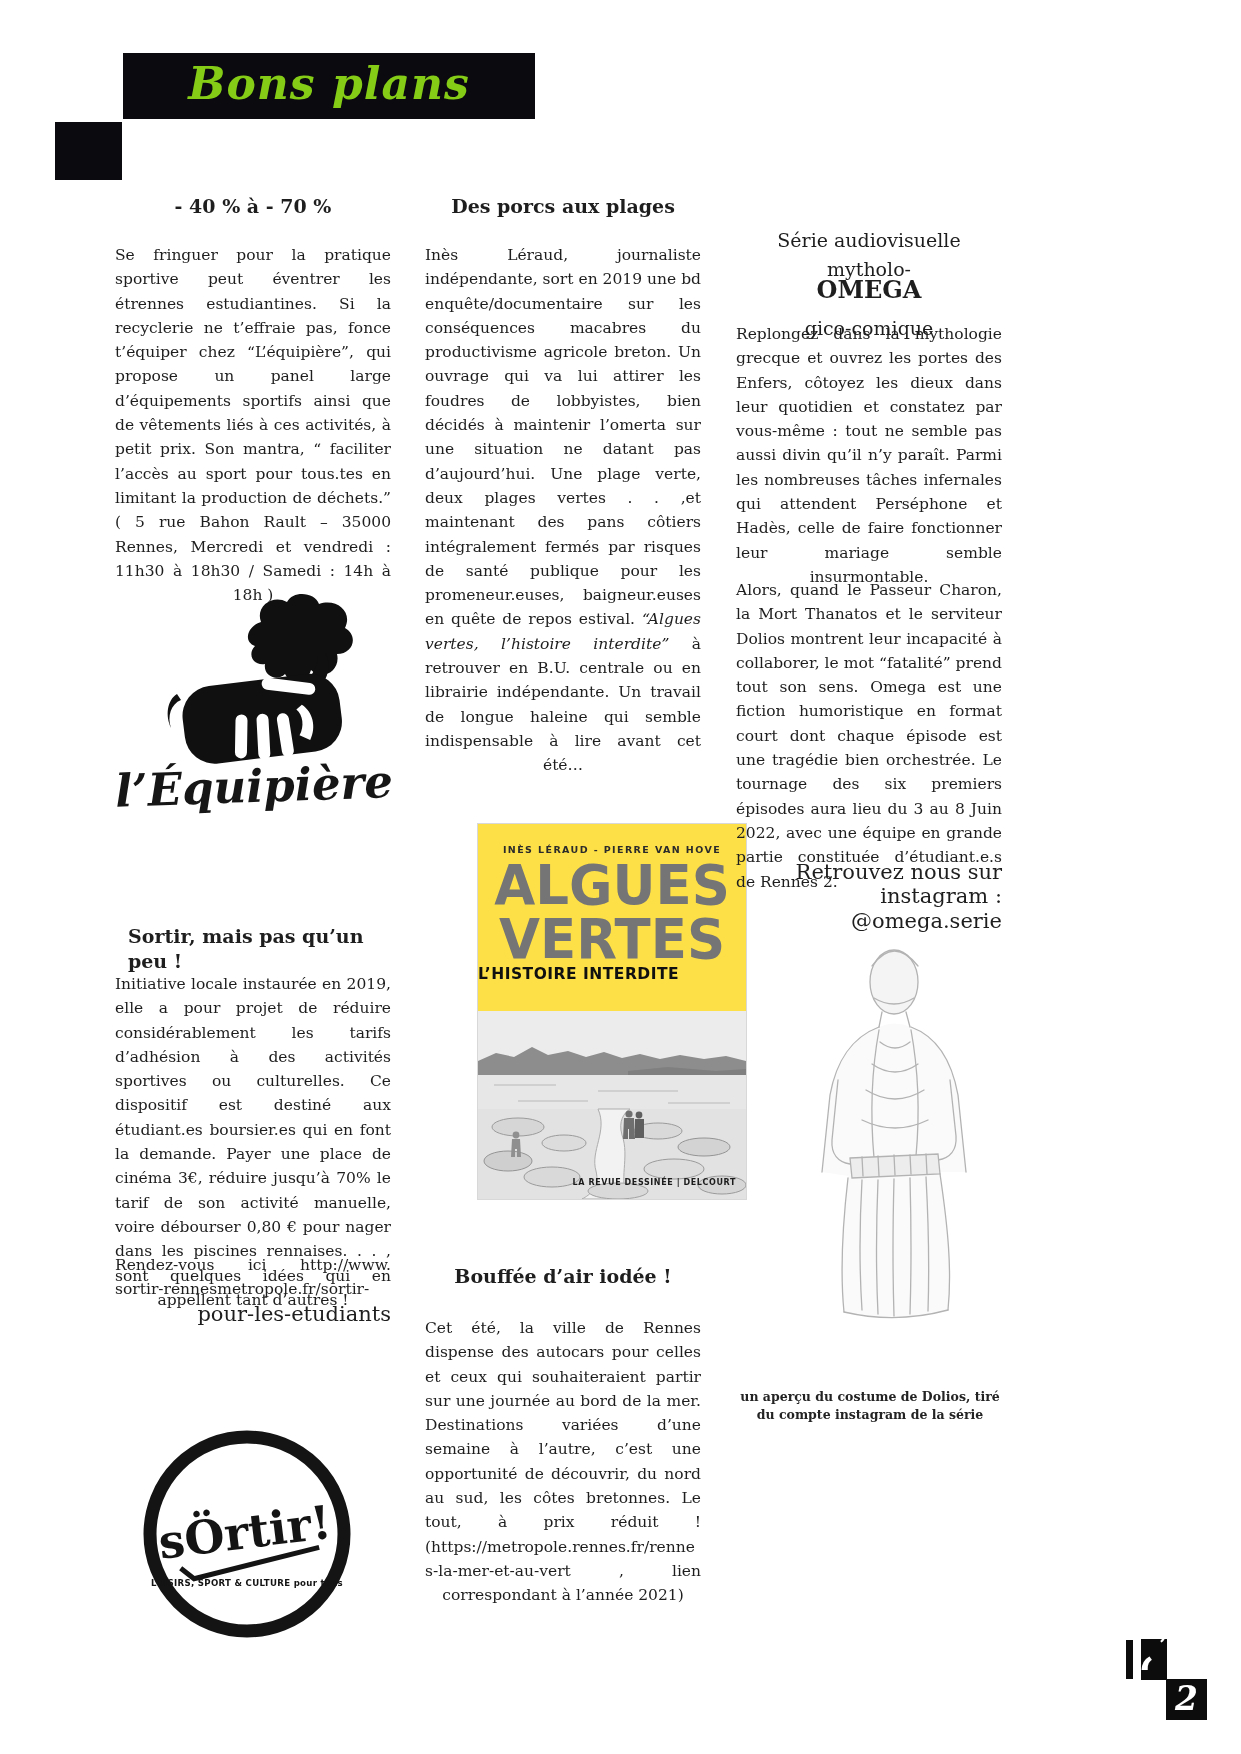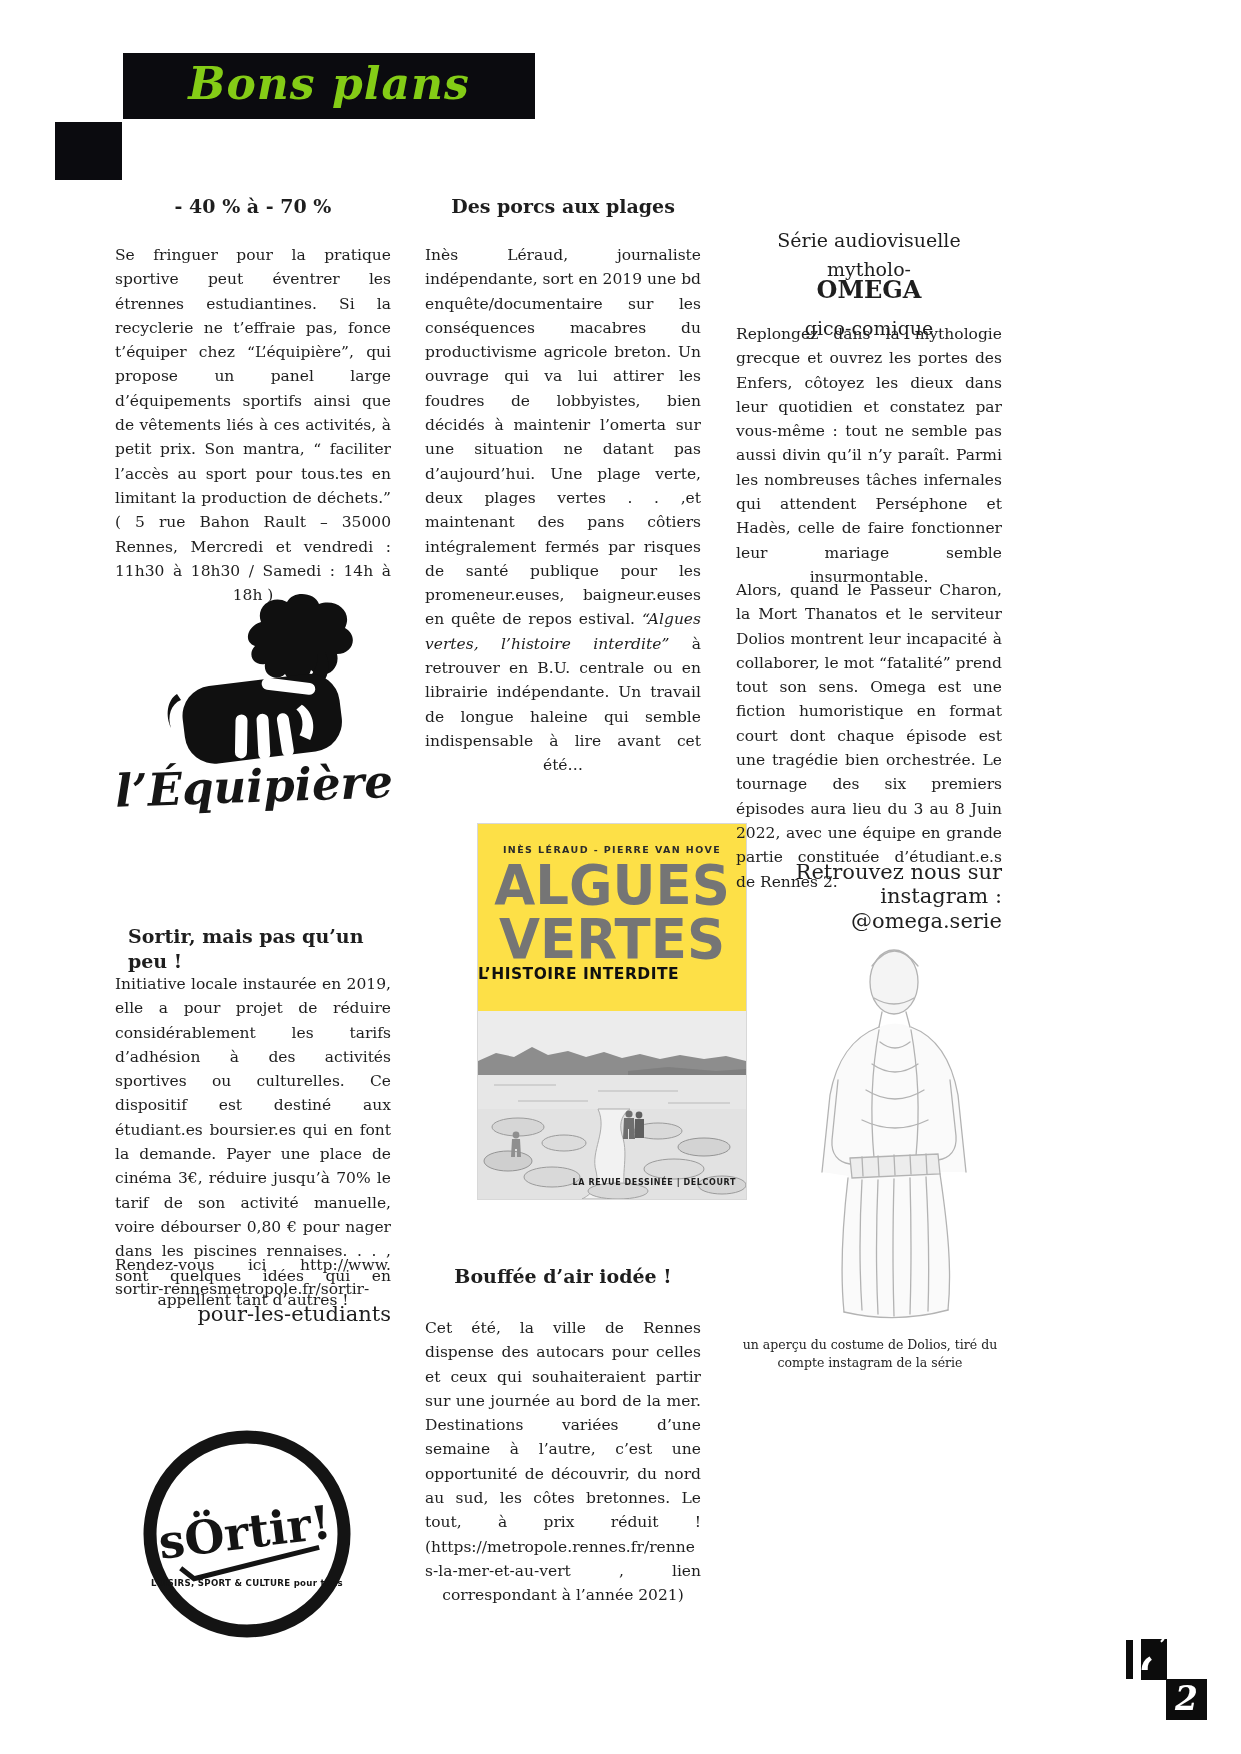--- a/index.html
+++ b/index.html
@@ -238,21 +238,21 @@
       <path d="M62 372 Q114 384 166 370"></path>
       <path d="M80 240 Q76 310 80 370"></path>
       <path d="M96 240 Q93 312 96 374"></path>
       <path d="M112 239 Q110 314 112 376"></path>
       <path d="M128 238 Q130 312 128 374"></path>
       <path d="M144 237 Q148 310 146 371"></path>
     </g>
   </svg>
 </div>
 
-<div class="abs caption" style="left:738px;top:1336px;width:264px;">un aperçu du costume de Dolios, tiré du compte instagram de la série</div>
+<div class="abs caption" style="left:738px;top:1388px;width:264px;font-weight:bold;">un aperçu du costume de Dolios, tiré du compte instagram de la série</div>
 
 <div class="abs corner-bar"></div>
 <div class="abs corner-quote">
   <span class="quote-big">’</span>
   <span class="quote-small">’</span>
 </div>
 <div class="abs page-badge">
   <span class="page-num">2</span>
 </div>
 

